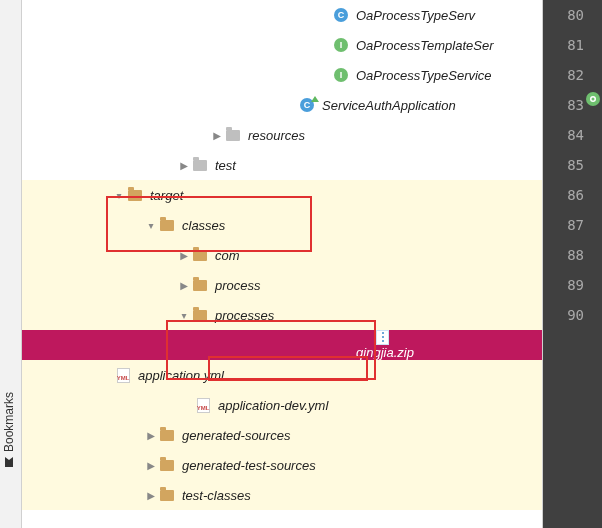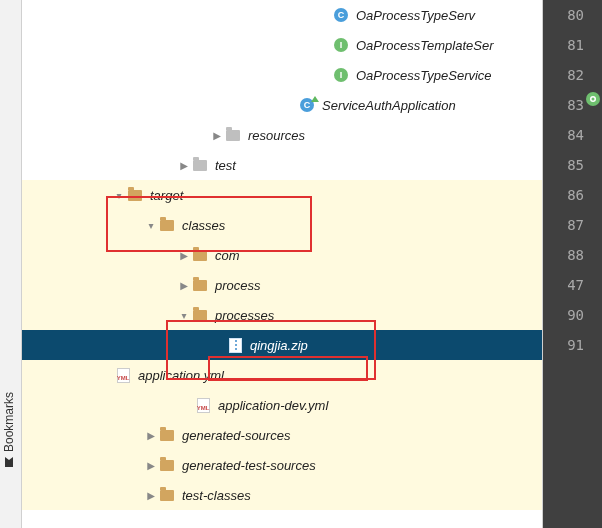--- a/index.html
+++ b/index.html
@@ -4,21 +4,21 @@
 <style>
   * { box-sizing: border-box; margin: 0; padding: 0; }
   body { font-family: "Segoe UI", Arial, sans-serif; font-size: 13px; background: #fff; width: 602px; height: 528px; overflow: hidden; position: relative; }
   .main { display: flex; width: 100%; height: 100%; }
   .bookmarks-tab { width: 22px; background: #f2f2f2; border-right: 1px solid #d0d0d0; position: relative; }
   .bookmarks-label { position: absolute; bottom: 60px; left: 2px; writing-mode: vertical-rl; transform: rotate(180deg); font-size: 12px; color: #333; display: flex; align-items: center; gap: 4px; }
   .bookmark-icon { display: inline-block; }
   .tree-pane { flex: 1; background: #fff; position: relative; overflow: hidden; }
   .row { display: flex; align-items: center; height: 30px; font-size: 13px; color: #222; white-space: nowrap; position: relative; }
   .row.hl { background: #fffadf; }
-  .row.sel { background: #0c4a6e; color: #fff; }
+  .row.sel { background: #be185d; color: #fff; flex-direction: column; }
   .row.sel .label { color: #fff; }
   .arrow { width: 14px; display: inline-flex; justify-content: center; color: #888; font-size: 10px; }
   .icon { width: 18px; height: 18px; display: inline-flex; align-items: center; justify-content: center; margin-right: 4px; }
   .folder { width: 14px; height: 11px; background: #d2a55f; border-radius: 1px; position: relative; }
   .folder::before { content: ""; position: absolute; top: -3px; left: 0; width: 6px; height: 3px; background: #d2a55f; border-radius: 1px 1px 0 0; }
   .folder.gray { background: #bfbfbf; }
   .folder.gray::before { background: #bfbfbf; }
   .circ { width: 14px; height: 14px; border-radius: 50%; display: inline-flex; align-items: center; justify-content: center; font-size: 9px; font-weight: bold; color: #fff; }
   .circ.c { background: #4a9edb; }
   .circ.i { background: #6fbf6f; }
@@ -191,23 +191,22 @@
     <div id="gutter-lines">
         <div class="ln">80</div>
         <div class="ln">81</div>
         <div class="ln">82</div>
         <div class="ln">83</div>
         <div class="ln">84</div>
         <div class="ln">85</div>
         <div class="ln">86</div>
         <div class="ln">87</div>
         <div class="ln">88</div>
-        <div class="ln">47</div>
+        <div class="ln">89</div>
         <div class="ln">90</div>
-        <div class="ln">91</div>
       </div>
     <div class="gutter-icon">
       <svg width="8" height="8" viewBox="0 0 8 8">
           <circle cx="4" cy="4" r="3" fill="#fff"></circle>
           <circle cx="4" cy="4" r="1.5" fill="#6fbf6f"></circle>
         </svg>
     </div>
   </div>
 </div>
 

